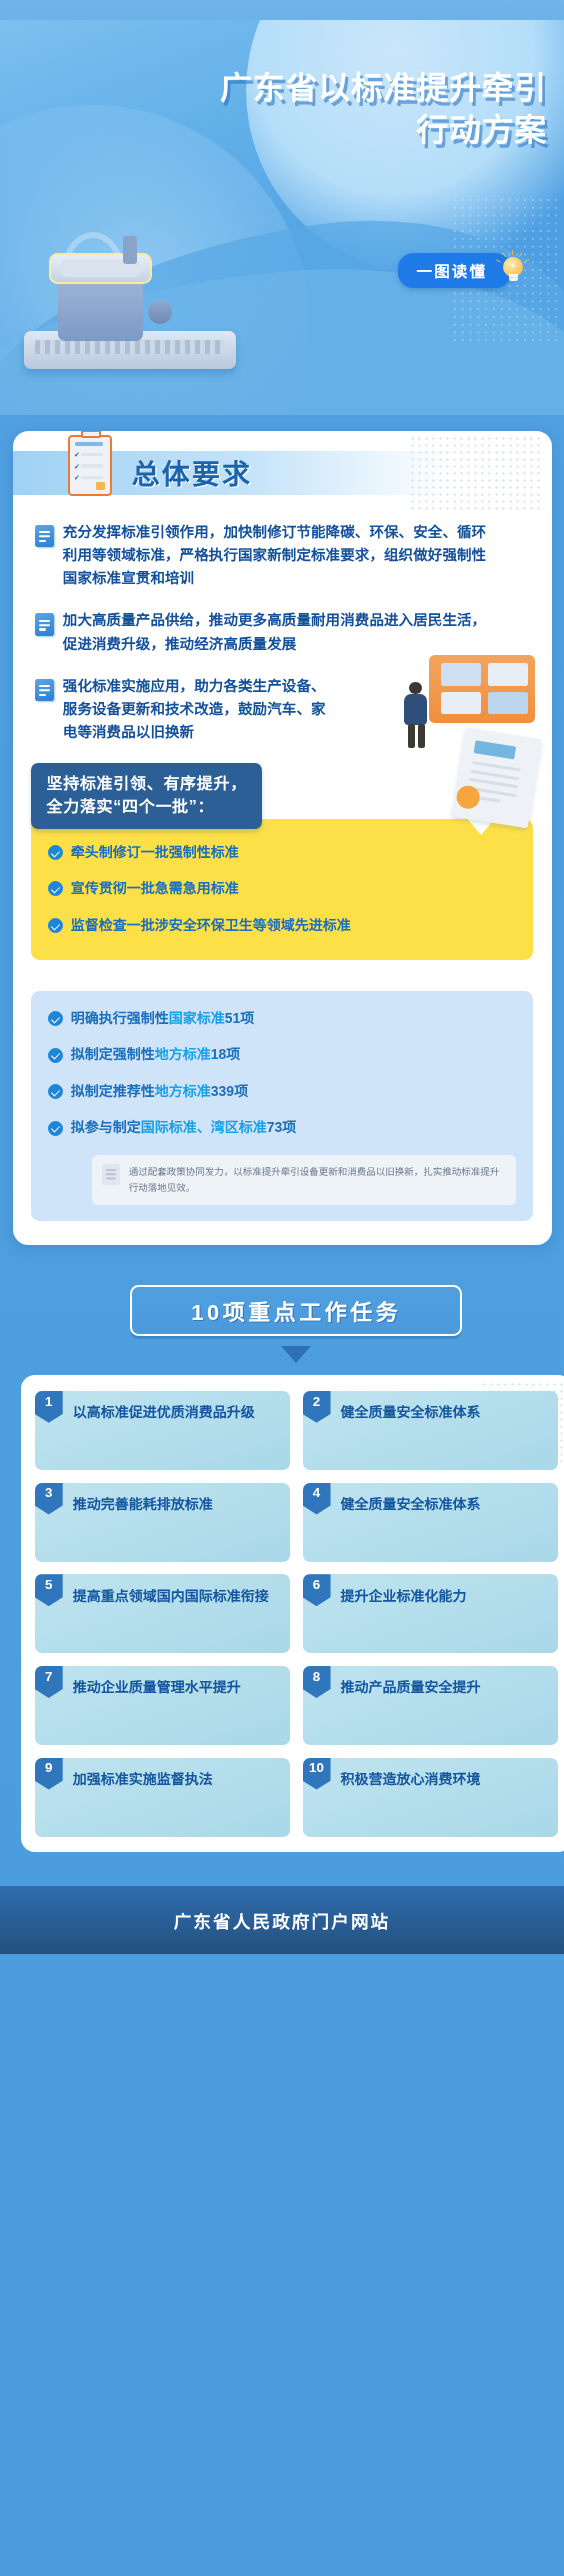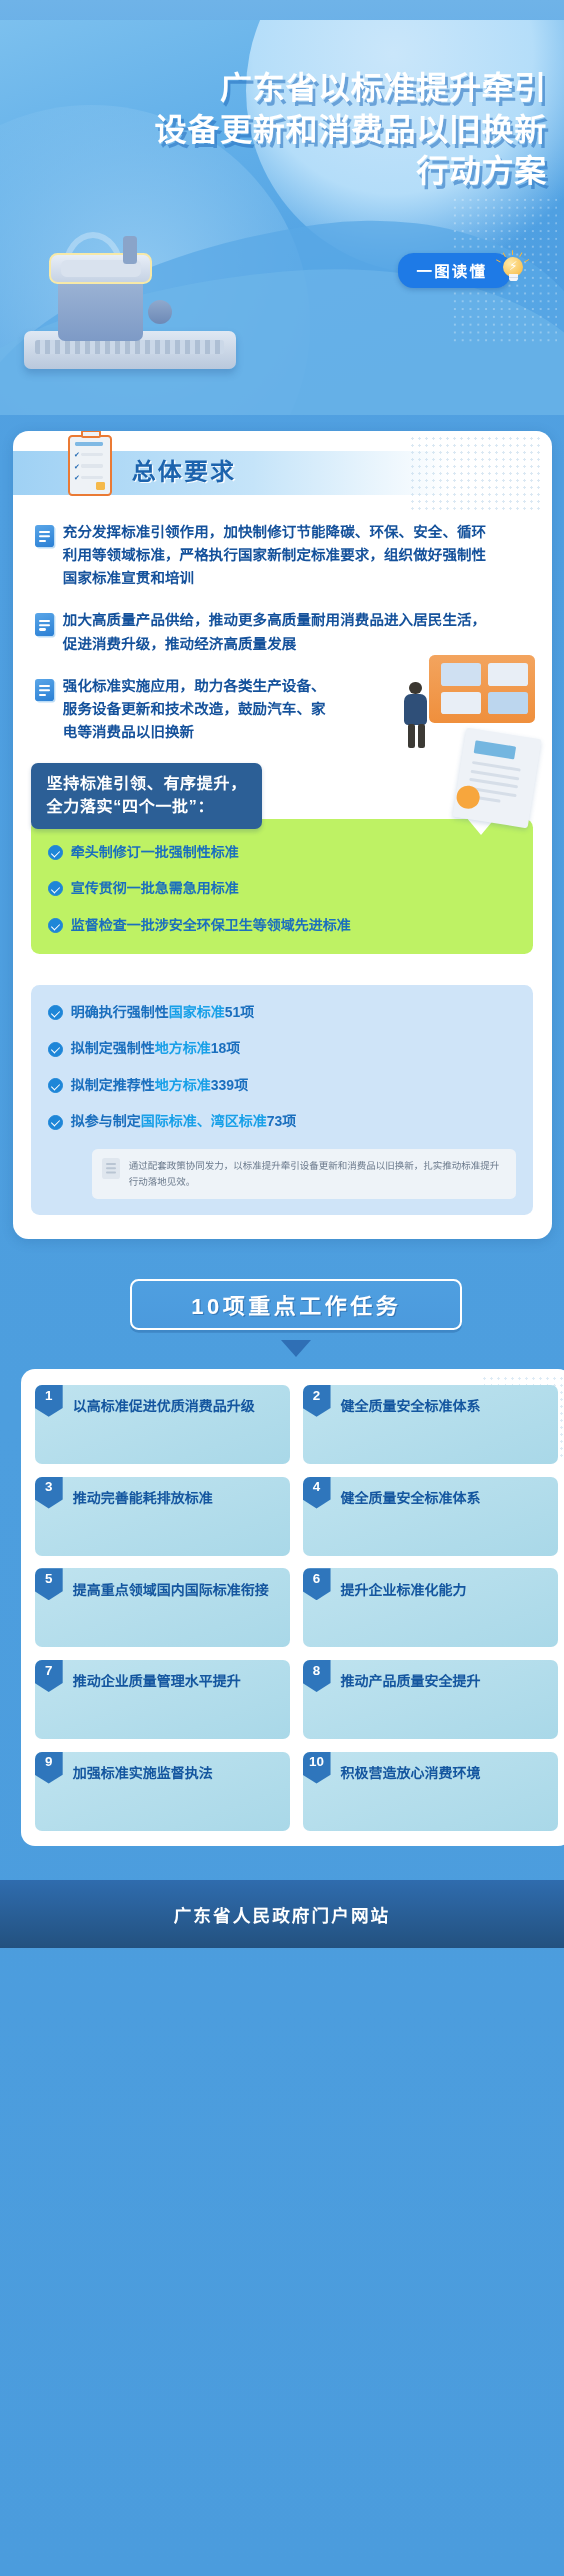--- a/index.html
+++ b/index.html
@@ -71,21 +71,21 @@
     background:linear-gradient(90deg,#9fd1f4 0%,#c5e4f9 55%,rgba(230,244,253,0) 100%);}
   .sec-head .dots{position:absolute;right:8.5px;top:4.2px;width:134px;height:76px;opacity:.55;
     background-image:radial-gradient(#bcd6ea 1.1px,transparent 1.1px);background-size:7px 7px;}
   .clipboard{position:absolute;left:55px;top:4.2px;width:44px;height:61px;border:2.8px solid #ea7a34;
     border-radius:4.2px;background:#eef2f6;}
   .clipboard .clip{position:absolute;left:11.3px;top:-7px;width:20px;height:8.5px;border-radius:2.1px;background:#eef2f6;border:2.1px solid #ea7a34;}
   .clipboard .bar{position:absolute;left:5px;width:28px;height:3.5px;background:#7fb9e4;border-radius:1.4px;}
   .clipboard .row{position:absolute;left:11.3px;width:22px;height:3.5px;background:#dfe5ec;border-radius:1.4px;}
   .clipboard .tick{position:absolute;left:4.2px;width:5.6px;height:5.6px;color:#2a6fb5;font-size:7px;line-height:5.6px;font-weight:700;}
   .clipboard .sq{position:absolute;right:5px;bottom:4.2px;width:9.2px;height:7.8px;background:#f5b94a;border-radius:1.4px;}
-  .sec-title{position:absolute;left:119px;top:21px;font-size:24px;font-weight:700;color:#1c63ad;letter-spacing:2.1px;
+  .sec-title{position:absolute;left:119px;top:21px;font-size:28px;font-weight:700;color:#1c63ad;letter-spacing:2.1px;
     text-shadow:1.4px 1.4px 0 rgba(255,255,255,.9);}
 
   .para{display:flex;gap:8.5px;padding:0 28px 0 22.6px;margin-bottom:18.3px;position:relative;z-index:3;}
   .doc-ic{flex:0 0 auto;width:19px;height:22.6px;border-radius:2.8px;margin-top:4.2px;
     background:linear-gradient(160deg,#5aa6e8,#2a7fd4);box-shadow:1.4px 1.4px 0 #bcdcf5;position:relative;}
   .doc-ic:before{content:"";position:absolute;left:4.2px;top:6.3px;width:10.6px;height:2.1px;background:#fff;border-radius:1.4px;
     box-shadow:0 4.2px 0 #fff;}
   .doc-ic:after{content:"";position:absolute;left:4.2px;top:15px;width:6.3px;height:2.1px;background:#fff;border-radius:1.4px;}
   .para p{font-size:14.5px;line-height:1.62;color:#14519b;font-weight:700;letter-spacing:0.1px;}
 
@@ -100,21 +100,21 @@
   .il-person .head{position:absolute;left:8.5px;top:0;width:12.7px;height:12.7px;border-radius:50%;background:#3b3730;}
   .il-person .body{position:absolute;left:3.5px;top:12.7px;width:22.6px;height:31px;border-radius:7px 7px 4.2px 4.2px;background:#2f4f78;}
   .il-person .leg{position:absolute;left:7px;top:42px;width:7px;height:24px;background:#3c3a35;border-radius:2.1px;}
   .il-person .leg2{position:absolute;left:17px;top:42px;width:7px;height:24px;background:#3c3a35;border-radius:2.1px;}
 
   
   .pan-wrap{position:relative;margin:8.5px 18.3px 0 18.3px;}
   .pan-head{position:relative;z-index:4;display:inline-block;background:#2c5f96;color:#fff;border-radius:7px;
     padding:10px 15.5px;font-size:16px;font-weight:700;line-height:1.42;letter-spacing:0.7px;
     box-shadow:0 2.1px 4.2px rgba(20,60,110,.2);}
-  .pan-body{position:relative;margin-top:-10px;background:#bef264;border-radius:8.5px;padding:24px 17px 17px 17px;}
+  .pan-body{position:relative;margin-top:-10px;background:#fde047;border-radius:8.5px;padding:24px 17px 23px 17px;}
   .pan-body::after{content:"";position:absolute;right:37px;top:-1.4px;border-left:15.5px solid transparent;
     border-right:15.5px solid transparent;border-top:18.3px solid #ffffff;}
   .ckrow{display:flex;align-items:flex-start;gap:7.8px;margin:0 0 18.3px 0;}
   .ckrow:last-child{margin-bottom:2.8px;}
   .ck{flex:0 0 auto;width:15px;height:15px;border-radius:50%;background:#1e86d8;position:relative;margin-top:2.1px;
     border:1.4px solid #1e86d8;}
   .ck:after{content:"";position:absolute;left:3.9px;top:2.8px;width:4.2px;height:7px;border:solid #fff;
     border-width:0 1.8px 1.8px 0;transform:rotate(45deg);}
   .ckrow span.t{font-size:14px;font-weight:700;color:#1b6fbe;line-height:1.3;}
 
@@ -177,21 +177,20 @@
         <div class="m-belt"></div>
         <div class="m-body"></div>
       <div class="m-top"></div>
         <div class="m-top2"></div>
         <div class="m-roll"></div>
         <div class="m-arm"></div>
     </div>
 
     <div class="hero-title">
       <span class="ln">广东省以标准提升牵引</span>
-      <span class="ln">设备更新和消费品以旧换新</span>
       <span class="ln">行动方案</span>
     </div>
 
     <div class="badge-wrap">
       <div class="badge">一图读懂</div>
       <div class="bulb">
         <i style="transform:rotate(-60deg)"></i>
           <i style="transform:rotate(-30deg)"></i>
         <i style="transform:rotate(0deg)"></i>
           <i style="transform:rotate(30deg)"></i>

